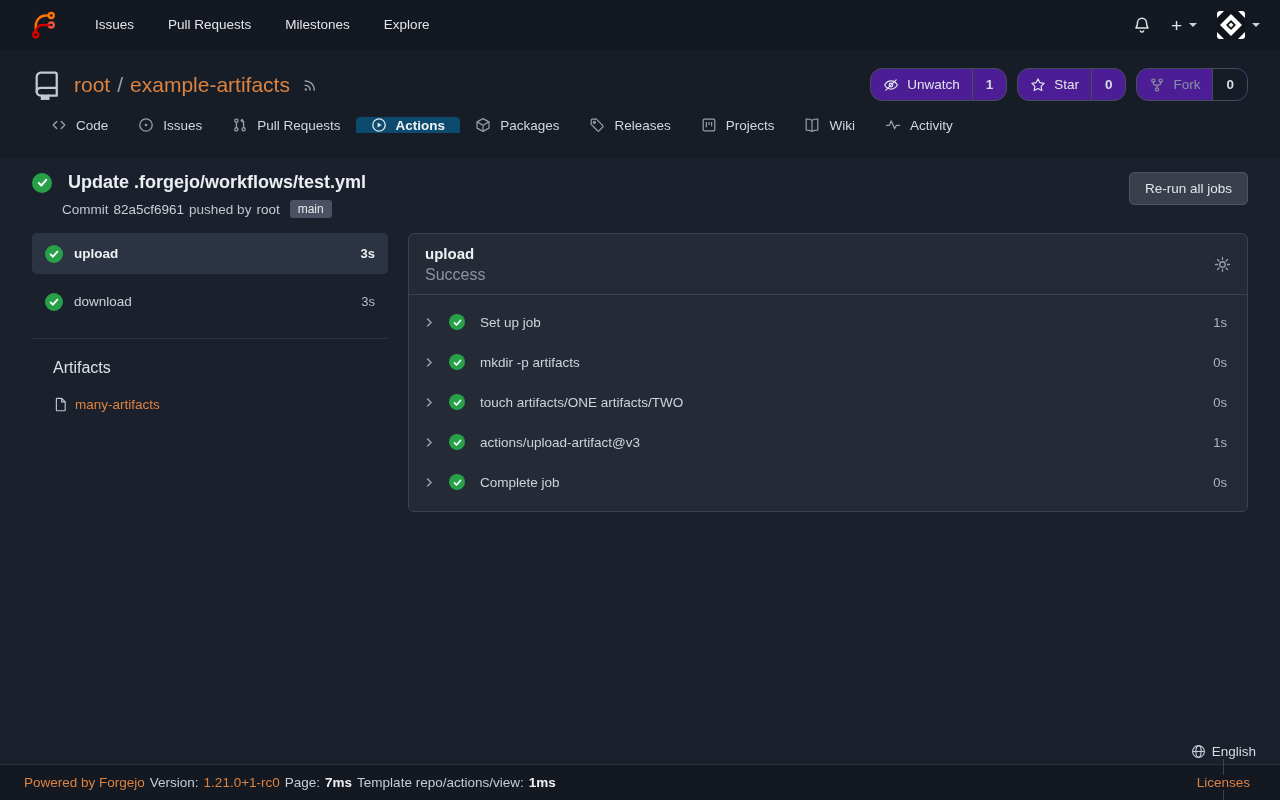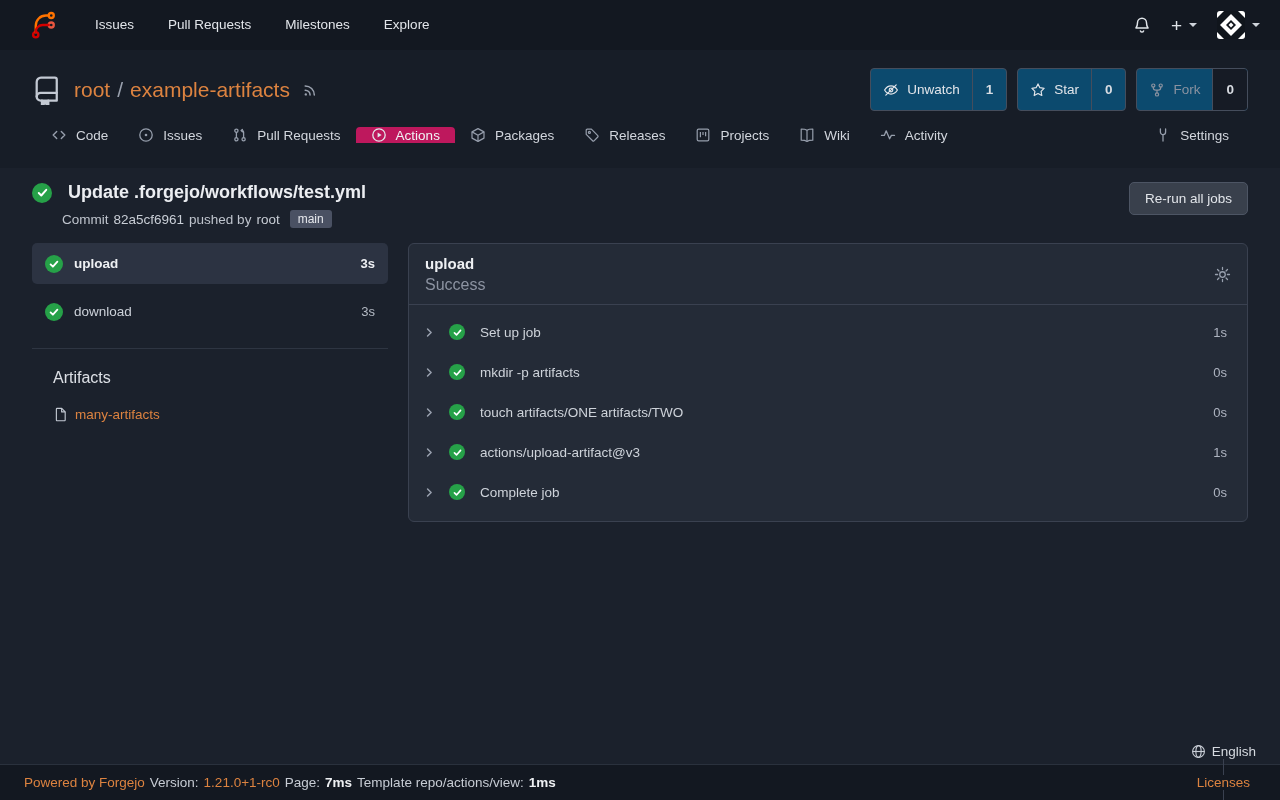--- a/index.html
+++ b/index.html
@@ -34,31 +34,31 @@
 
   
   .repo-header { background: #171d27; flex-shrink: 0; padding: 16px 24px 0; }
   .repo-title-row { display: flex; align-items: center; padding: 2px 8px 16px; }
   .repo-icon { color: #c3c9d3; }
   .repo-name { font-size: 21px; margin-left: 12px; display: flex; gap: 7px; align-items: baseline; }
   .repo-link { color: #dd8340; }
   .repo-sep { color: #9aa1ae; }
   .rss { color: #9aa1ae; margin-left: 12px; }
   .repo-buttons { margin-left: auto; display: flex; gap: 10px; }
-  .btn-group { display: flex; align-items: stretch; border: 1px solid #454d5c; border-radius: 4px; overflow: hidden; background: #0c4a6e; height: 43px; cursor: pointer; }
+  .btn-group { display: flex; align-items: stretch; border: 1px solid #454d5c; border-radius: 12px; overflow: hidden; background: #4c1d95; height: 33px; cursor: pointer; }
   .btn-main { display: flex; align-items: center; gap: 8px; padding: 0 12px; color: #e2e5ea; }
   .btn-count { display: flex; align-items: center; padding: 0 13px; border-left: 1px solid #454d5c; font-weight: 700; color:#d8dce2; }
   .btn-group.fork .btn-main { color: #8a92a0; }
   .btn-group.fork .btn-count { background: #161b25; }
 
   
   .tabs { display: flex; align-items: flex-start; height: 41px; padding: 0 12px; }
   .tab { display: flex; align-items: center; gap: 9px; padding: 0 15px; color: #d2d6dd; border-radius: 4px 4px 0 0; cursor: pointer; }
   .tab .ticon { color: #969eac; }
-  .tab.active { background: #be185d; font-weight: 400; color: #f0f2f5; }
+  .tab.active { background: #0c4a6e; font-weight: 700; color: #f0f2f5; }
   .tab.active .ticon { color: #e4e7ec; }
   .tabs-spacer { flex: 1; }
 
   
   .main { flex: 1; padding: 14px 32px 0; overflow: hidden; }
   .run-header { display: flex; align-items: flex-start; }
   .run-title-row { display: flex; align-items: center; gap: 16px; }
   .run-title { font-size: 18px; font-weight: 700; color: #eceef2; }
   .check { border-radius: 50%; background: #26a148; display: inline-flex; align-items: center; justify-content: center; flex-shrink: 0; }
   .check-20 { width: 20px; height: 20px; }
@@ -290,29 +290,20 @@
     </a>
     <a class="tab">
       <span class="ticon">
         <svg viewBox="0 0 16 16" width="16" height="16" fill="none" stroke="currentColor" stroke-width="1.3" stroke-linecap="round" stroke-linejoin="round">
           <path d="M1.5 8.4h2.8l1.9-4.6 3.4 8 1.8-3.4h3.1"></path>
         </svg>
       </span>
       <span>Activity</span>
     </a>
     <span class="tabs-spacer"></span>
-    <a class="tab">
-      <span class="ticon">
-        <svg viewBox="0 0 16 16" width="16" height="16" fill="none" stroke="currentColor" stroke-width="1.3" stroke-linecap="round" stroke-linejoin="round">
-          <path d="M5.4 2v3a2.6 2.6 0 0 0 5.2 0V2"></path>
-          <path d="M8 7.6V14"></path>
-        </svg>
-      </span>
-      <span>Settings</span>
-    </a>
   </div>
 </div>
 
 <div class="main">
   <div class="run-header">
     <div>
       <div class="run-title-row">
         <span class="check check-20">
           <svg viewBox="0 0 10 10" width="11" height="11" fill="none" stroke="#ffffff" stroke-width="1.8" stroke-linecap="round" stroke-linejoin="round">
               <path d="M1.6 5.4 3.9 7.7 8.4 2.6"></path>

